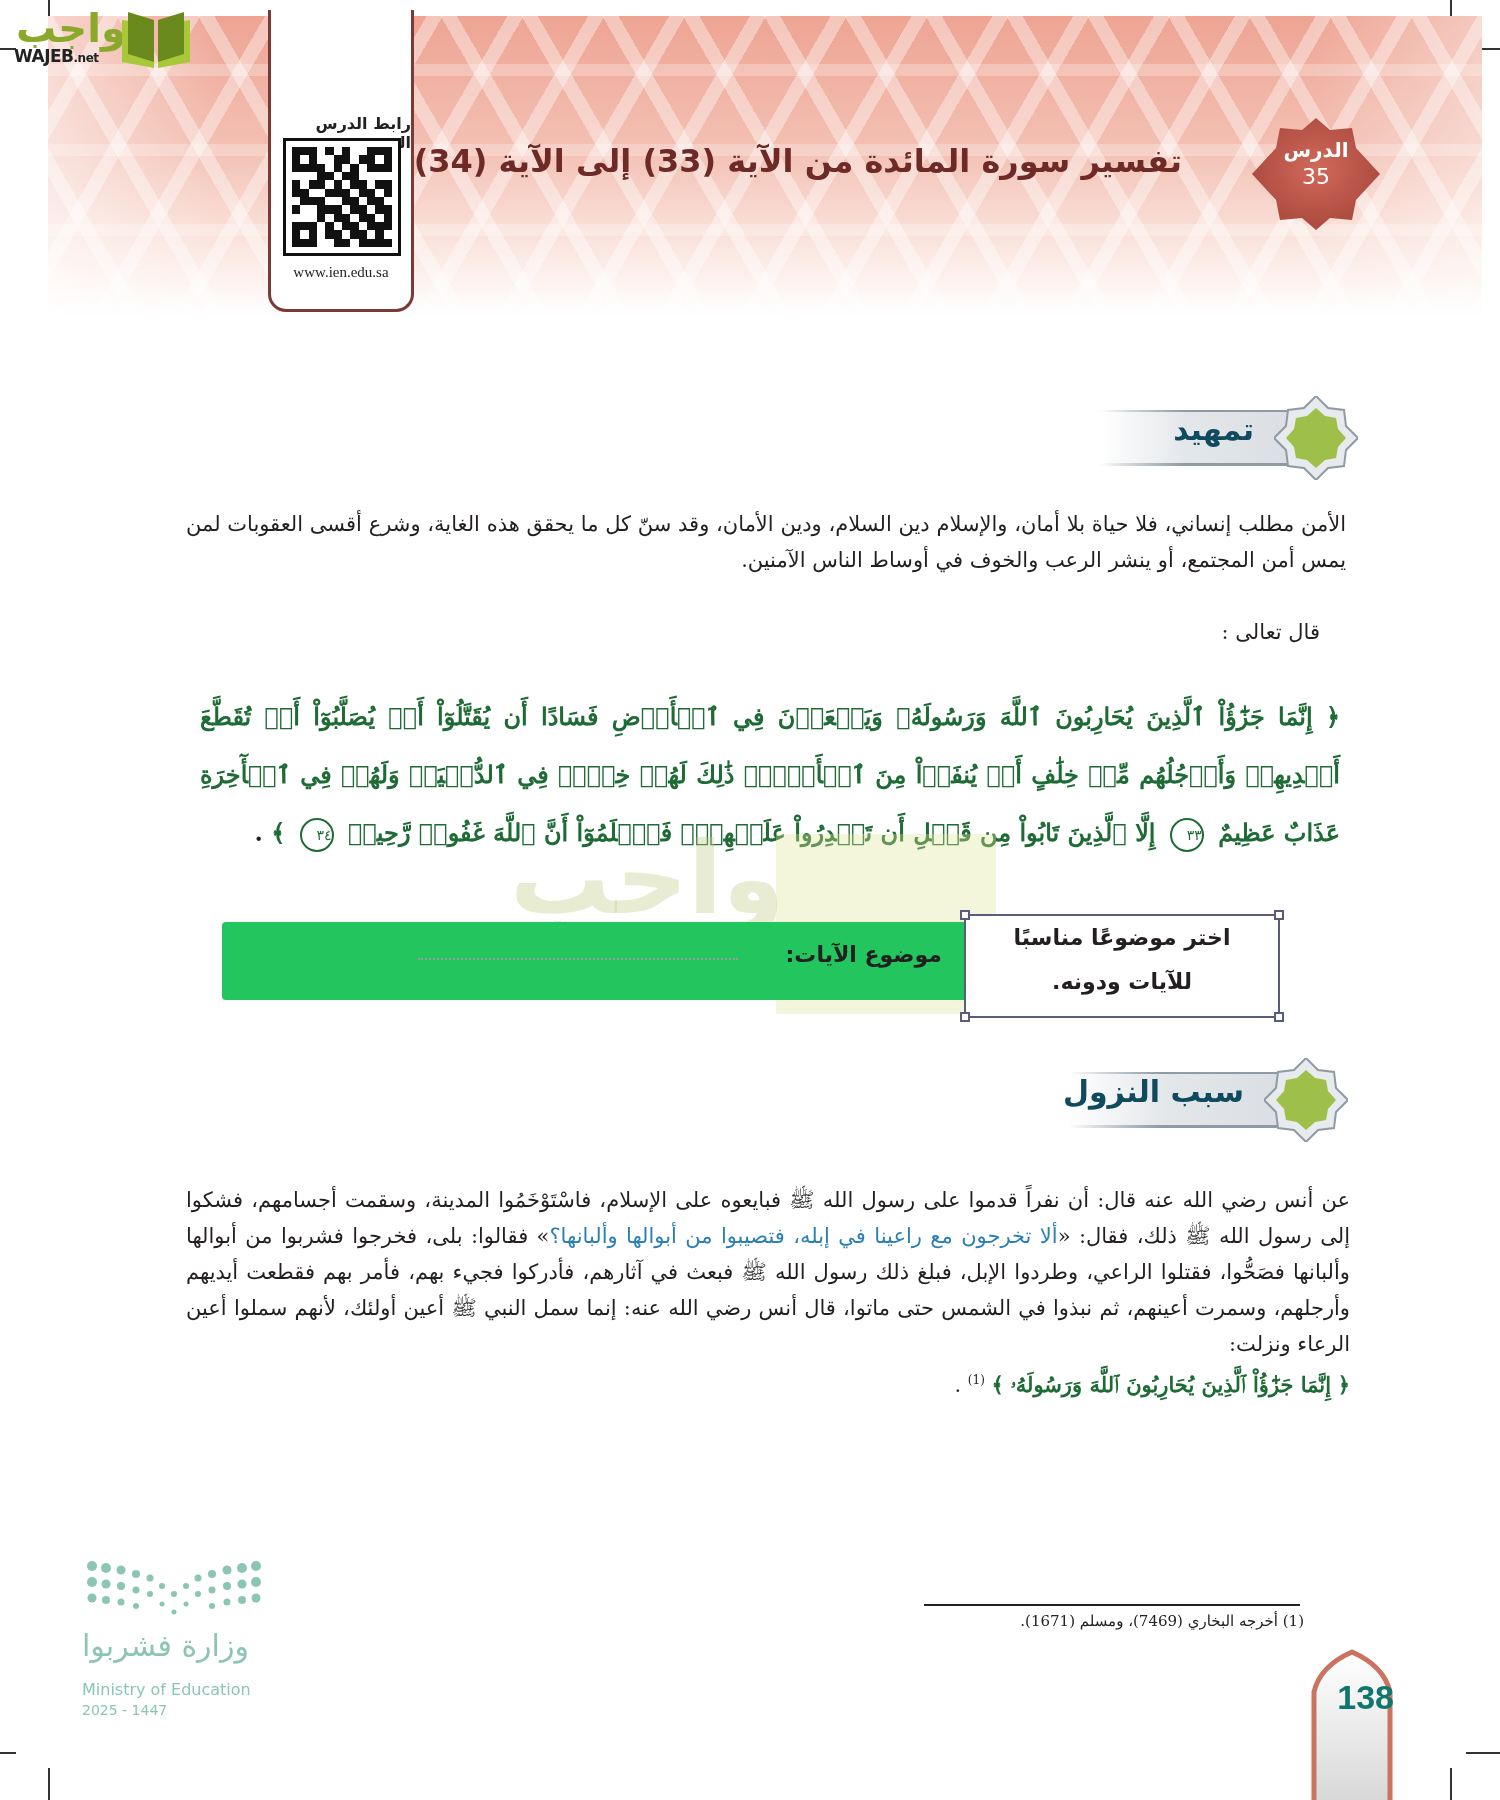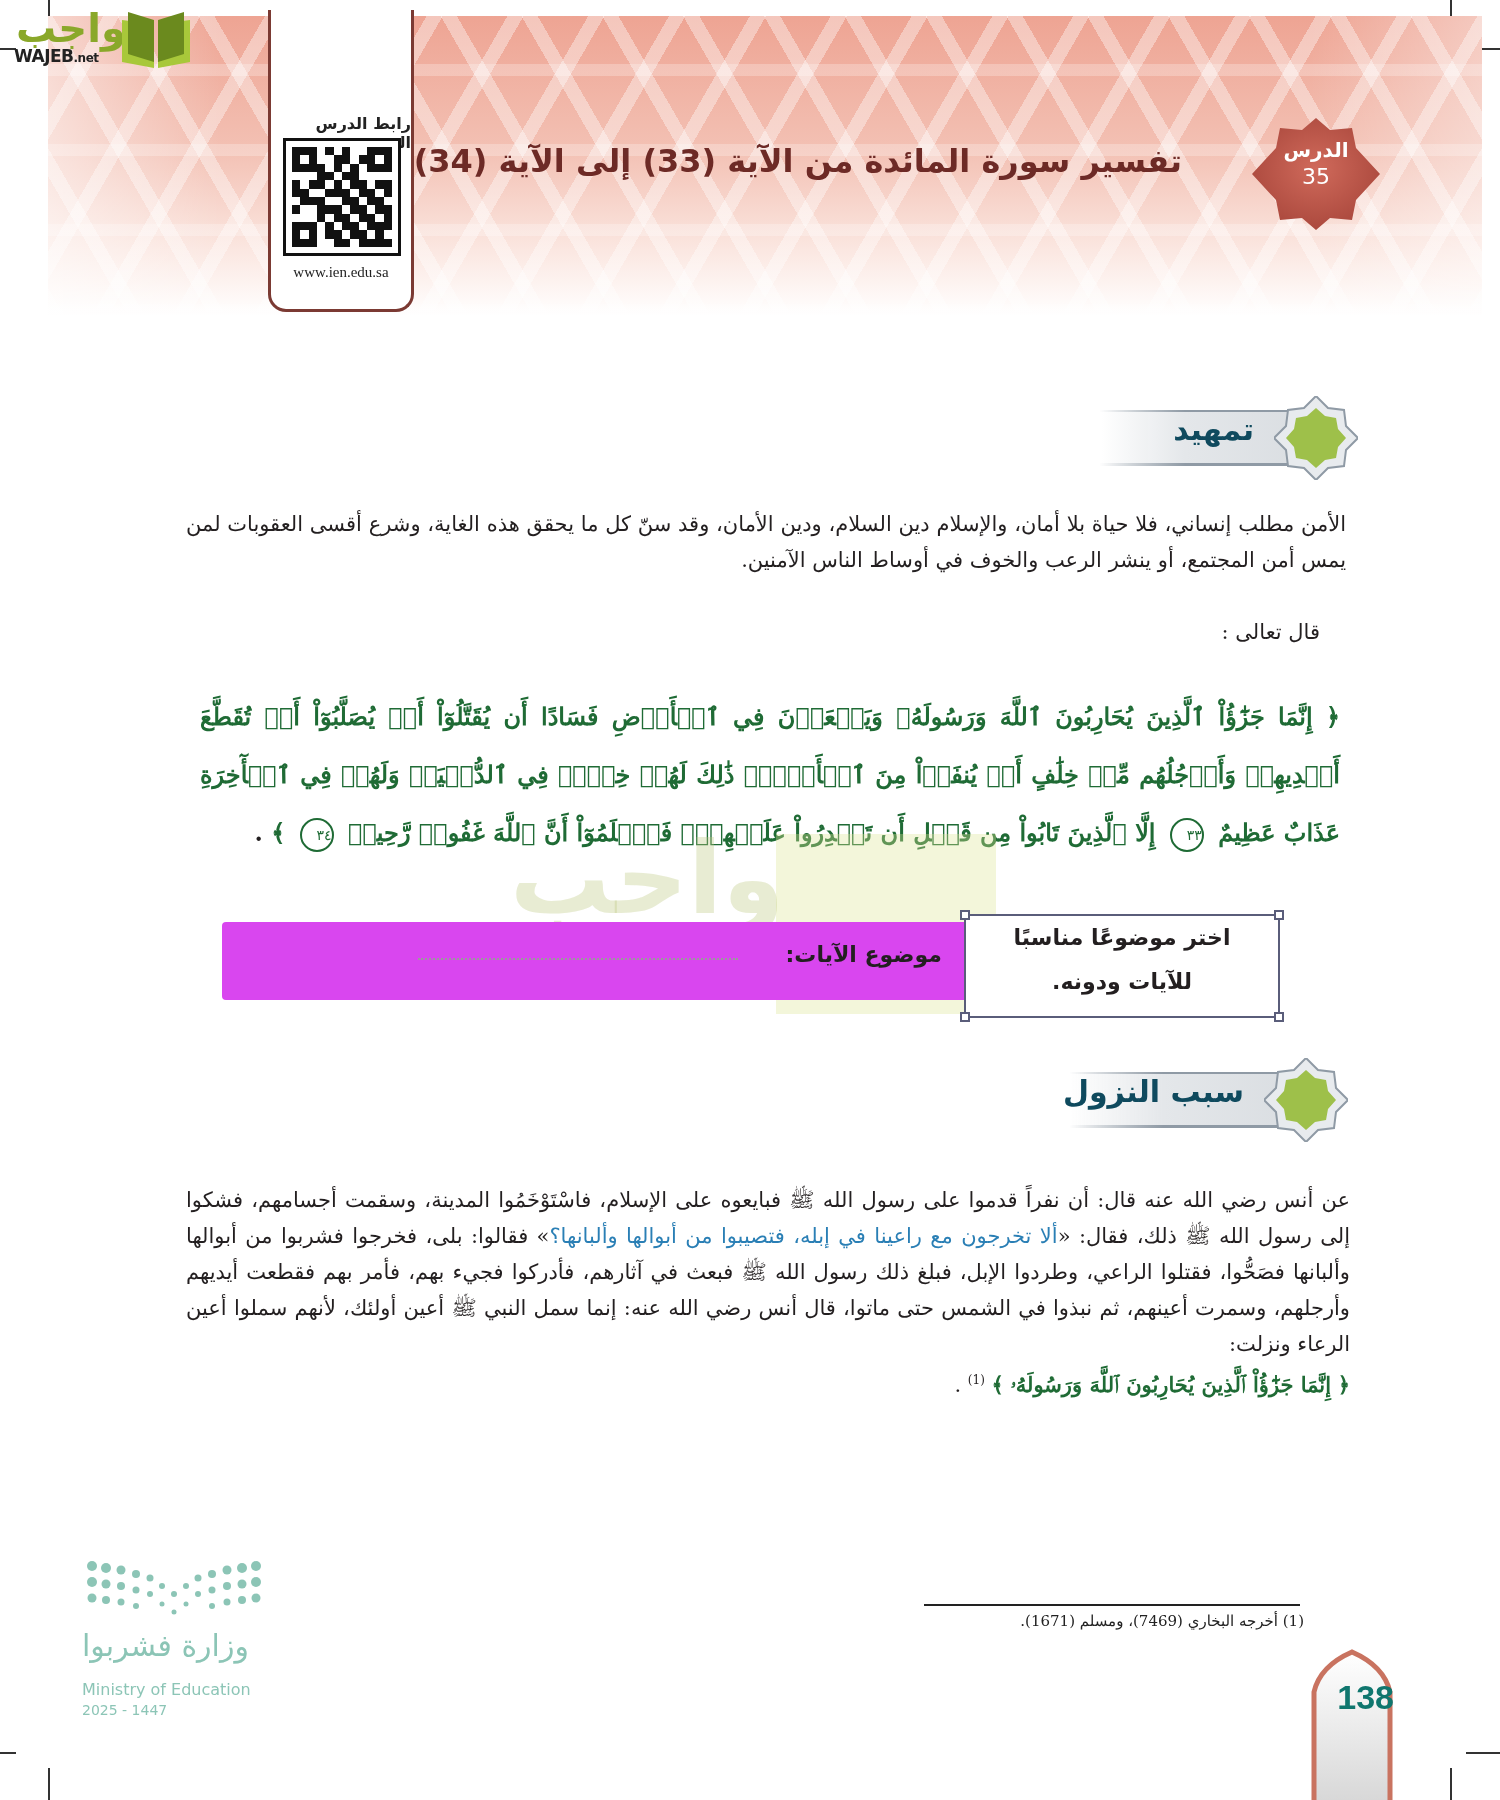--- a/index.html
+++ b/index.html
@@ -79,21 +79,21 @@
   .verse-num { display:inline-block; width: 34px; height: 34px; border: 2px solid #1f6b35; border-radius: 50%;
     font-size: 14px; text-align:center; line-height: 30px; vertical-align: middle; margin: 0 6px; font-weight: normal; }
   .orn { color:#1f6b35; font-weight: bold; }
   .blue { color: #2a7fb5; }
   .green { color: #1f6b35; font-weight: bold; }
   .sup { font-size: 12px; vertical-align: super; }
 
   
   .activity-strip {
     position:absolute; left: 222px; top: 922px; width: 760px; height: 78px;
-    background: #d946ef; border-radius: 4px; padding-left: 36px;
+    background: #22c55e; border-radius: 4px; padding-left: 36px;
   }
   .activity-label { position:absolute; right: 40px; top: 20px; font-size: 22px; font-weight: bold; color:#231f20; direction: rtl; white-space: nowrap; }
   .activity-dots { position:absolute; left: 196px; top: 36px; width: 320px; border-bottom: 2px dotted #9a9a9a; }
   .activity-box {
     position:absolute; left: 964px; top: 914px; width: 316px; height: 104px;
     background: #fff; border: 2px solid #5a5d7a;
   }
   .activity-box .corner { position:absolute; width: 10px; height: 10px; border: 2px solid #5a5d7a; background:#fff; }
   .activity-text { position:absolute; left: 0; top: 0; width: 100%; text-align:center; direction: rtl; font-size: 22px; font-weight: bold; line-height: 44px; color:#231f20; }
 

